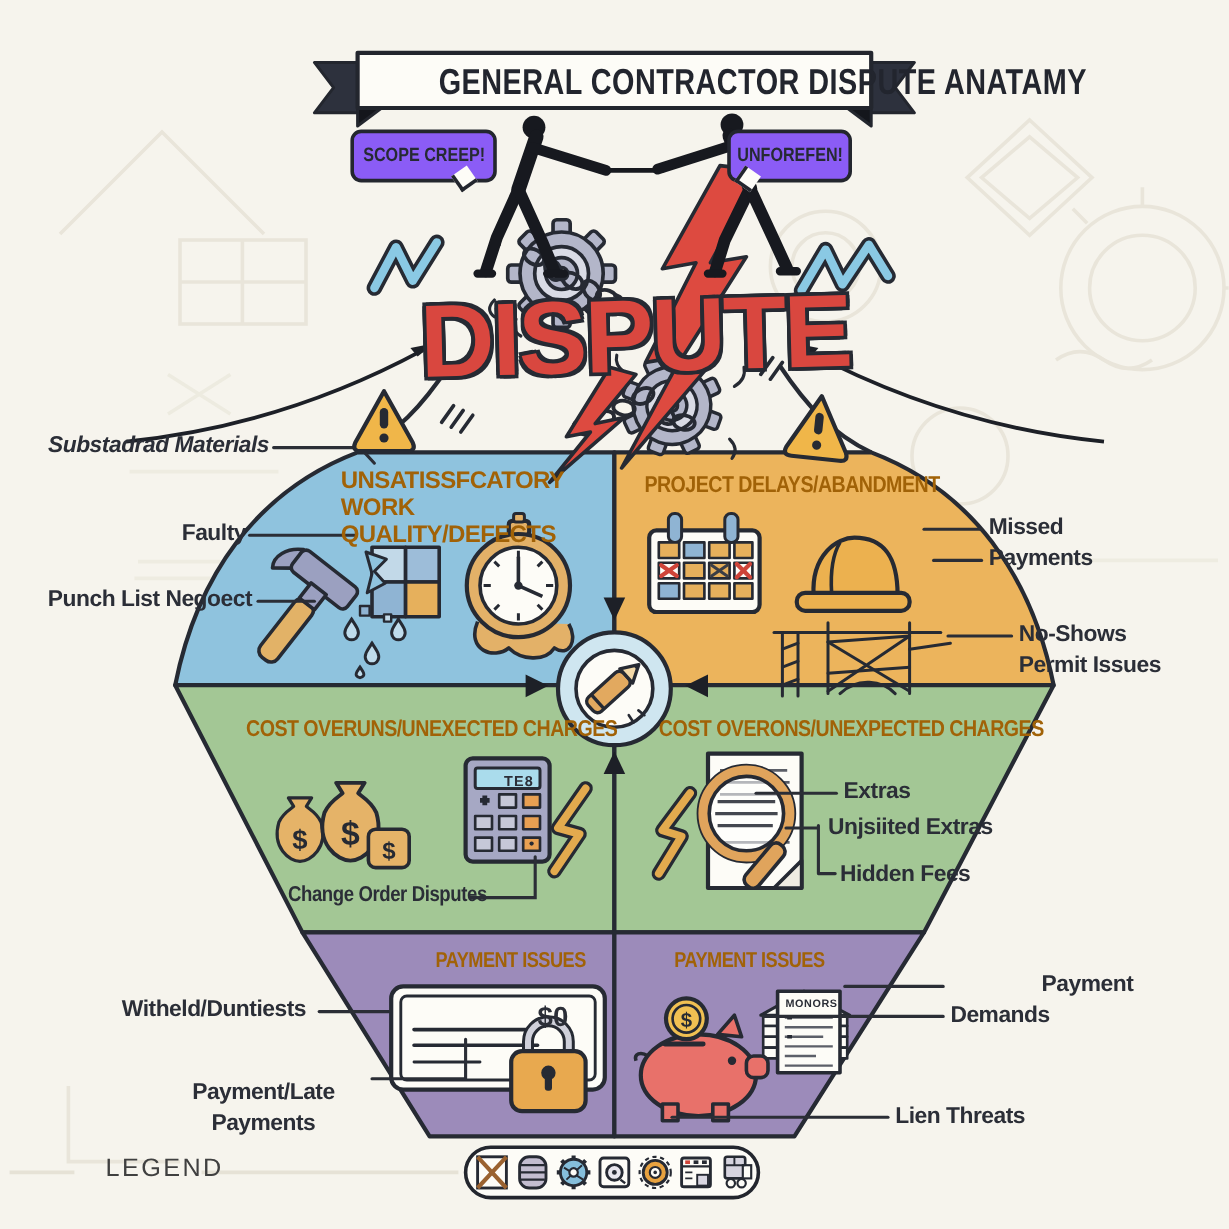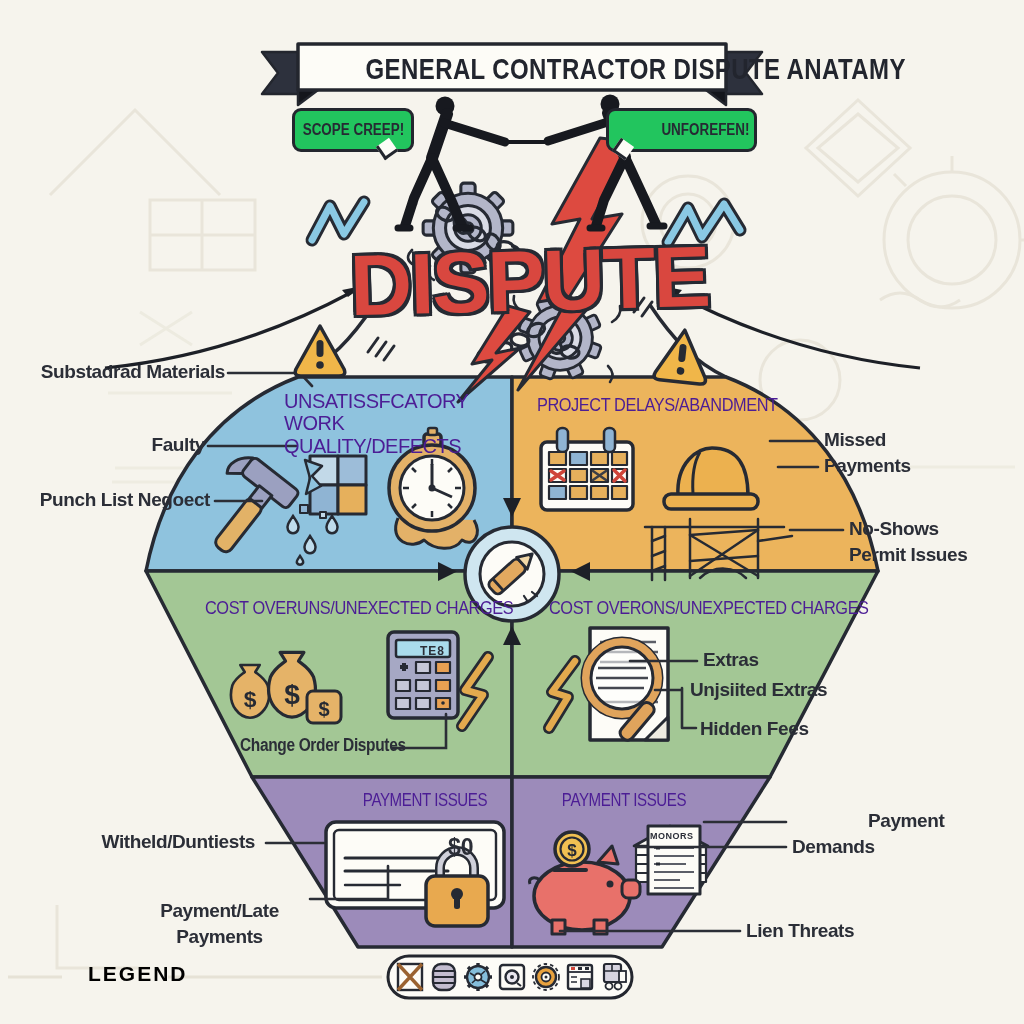--- a/index.html
+++ b/index.html
@@ -1,33 +1,33 @@
 <!DOCTYPE html>
 <html><head>
 <meta charset="utf-8">
 <style>
   html,body{margin:0;padding:0;}
   body{width:1024px;height:1024px;position:relative;overflow:hidden;
        background:#f6f4ed;font-family:"Liberation Sans",sans-serif;color:#262a33;}
   .abs{position:absolute;}
   .cond{display:inline-block;transform:scaleX(0.86);transform-origin:0 50%;white-space:nowrap;}
   .cond-c{display:inline-block;transform:scaleX(0.84);transform-origin:50% 50%;white-space:nowrap;}
-  .qtitle{font-weight:400;letter-spacing:-0.5px;color:#4c1d95;}
+  .qtitle{font-weight:700;letter-spacing:-0.5px;color:#a16207;}
   .callout{font-weight:700;font-size:19px;letter-spacing:-0.4px;color:#2b2e37;}
   .banner-text{font-weight:700;font-size:30px;letter-spacing:0.5px;color:#22252e;text-align:center;}
-  .bubble{background:#22c55e;border:3px solid #23262e;border-radius:9px;
+  .bubble{background:#8b5cf6;border:3px solid #23262e;border-radius:9px;
           display:flex;align-items:center;justify-content:center;font-weight:700;font-size:16px;}
   .bubble .tail{position:absolute;width:13px;height:13px;background:#fdfcf7;
           border-right:3px solid #23262e;border-bottom:3px solid #23262e;}
   #dispute-word{font-weight:700;font-size:86px;color:#d9473f;text-align:center;
         transform:rotate(-1.5deg);letter-spacing:-2px;
         text-shadow:-3px -3px 0 #262a33,3px -3px 0 #262a33,-3px 3px 0 #262a33,3px 3px 0 #262a33,
                     0 -3px 0 #262a33,0 3px 0 #262a33,-3px 0 0 #262a33,3px 0 0 #262a33;}
   .tiny{font-weight:700;color:#2b2e37;}
-  #legend-label{font-weight:700;font-size:21px;letter-spacing:2px;color:#000000;}
+  #legend-label{font-weight:400;font-size:21px;letter-spacing:2px;color:#404040;}
 </style>
 </head>
 <body>
 
 <svg class="abs" style="left:0;top:0;" width="1024" height="1024" viewBox="0 0 1024 1024">
 
   <g stroke="#e9e5da" stroke-width="3" fill="none">
     <path d="M50,195 L135,110 L220,195"></path>
     <rect x="150" y="200" width="105" height="70"></rect>
     <path d="M202,200 L202,270 M150,235 L255,235"></path>
@@ -427,21 +427,21 @@
 </svg>
 
 <div class="abs banner-text" style="left:298px;top:52px;width:428px;">
   <span class="cond-c" style="transform:scaleX(0.8);">GENERAL CONTRACTOR DISPUTE ANATAMY</span>
 </div>
 
 <div class="abs bubble" style="left:292px;top:108px;width:116px;height:38px;">
   <span class="cond-c">SCOPE CREEP!</span>
   <span class="tail" style="left:84px;top:30px;transform:rotate(55deg);"></span>
 </div>
-<div class="abs bubble" style="left:606px;top:108px;width:98px;height:38px;padding-left:47px;">
+<div class="abs bubble" style="left:606px;top:108px;width:98px;height:38px;">
   <span class="cond-c">UNFOREFEN!</span>
   <span class="tail" style="left:6px;top:30px;transform:rotate(125deg);"></span>
 </div>
 
 <div id="dispute-word" class="abs" style="left:350px;top:232px;width:322px;">DISPUTE</div>
 
 <div class="abs qtitle" style="left:284px;top:390px;width:222px;font-size:20px;line-height:1.12;">UNSATISSFCATORY WORK QUALITY/DEFECTS</div>
 <div class="abs qtitle" style="left:537px;top:394px;font-size:19px;">
   <span class="cond">PROJECT DELAYS/ABANDMENT</span>
 </div>
@@ -456,23 +456,23 @@
 </div>
 <div class="abs qtitle" style="left:550px;top:790px;width:130px;font-size:18px;text-align:center;">
   <span class="cond-c">PAYMENT ISSUES</span>
 </div>
 
 <div class="abs callout" style="left:240px;top:735px;font-size:18px;text-align:right;">
   <span class="cond">Change Order Disputes</span>
 </div>
 <div class="abs tiny" style="left:420px;top:644px;width:26px;font-size:12px;letter-spacing:1px;">TE8</div>
 <div class="abs tiny" style="left:448px;top:834px;font-size:23px;">$0</div>
-<div class="abs tiny" style="left:650px;top:831px;width:48px;font-size:9px;text-align:left;letter-spacing:0.5px;">MONORS</div>
-
-<div class="abs callout" style="left:40px;top:361px;width:185px;text-align:right;">Substadrad Materials</div>
+<div class="abs tiny" style="left:650px;top:831px;width:48px;font-size:9px;text-align:right;letter-spacing:0.5px;">MONORS</div>
+
+<div class="abs callout" style="left:40px;top:361px;width:185px;text-align:left;font-style:italic;">Substadrad Materials</div>
 <div class="abs callout" style="left:60px;top:434px;width:145px;text-align:right;">Faulty</div>
 <div class="abs callout" style="left:28px;top:489px;width:182px;text-align:right;">Punch List Negoect</div>
 <div class="abs callout" style="left:69px;top:831px;width:186px;text-align:right;">Witheld/Duntiests</div>
 <div class="abs callout" style="left:152px;top:886px;width:135px;text-align:center;line-height:1.35;margin-top:12px;">Payment/Late Payments</div>
 
 <div class="abs callout" style="left:824px;top:429px;">Missed</div>
 <div class="abs callout" style="left:824px;top:455px;">Payments</div>
 <div class="abs callout" style="left:849px;top:518px;">No-Shows</div>
 <div class="abs callout" style="left:849px;top:544px;">Permit Issues</div>
 <div class="abs callout" style="left:703px;top:649px;">Extras</div>

